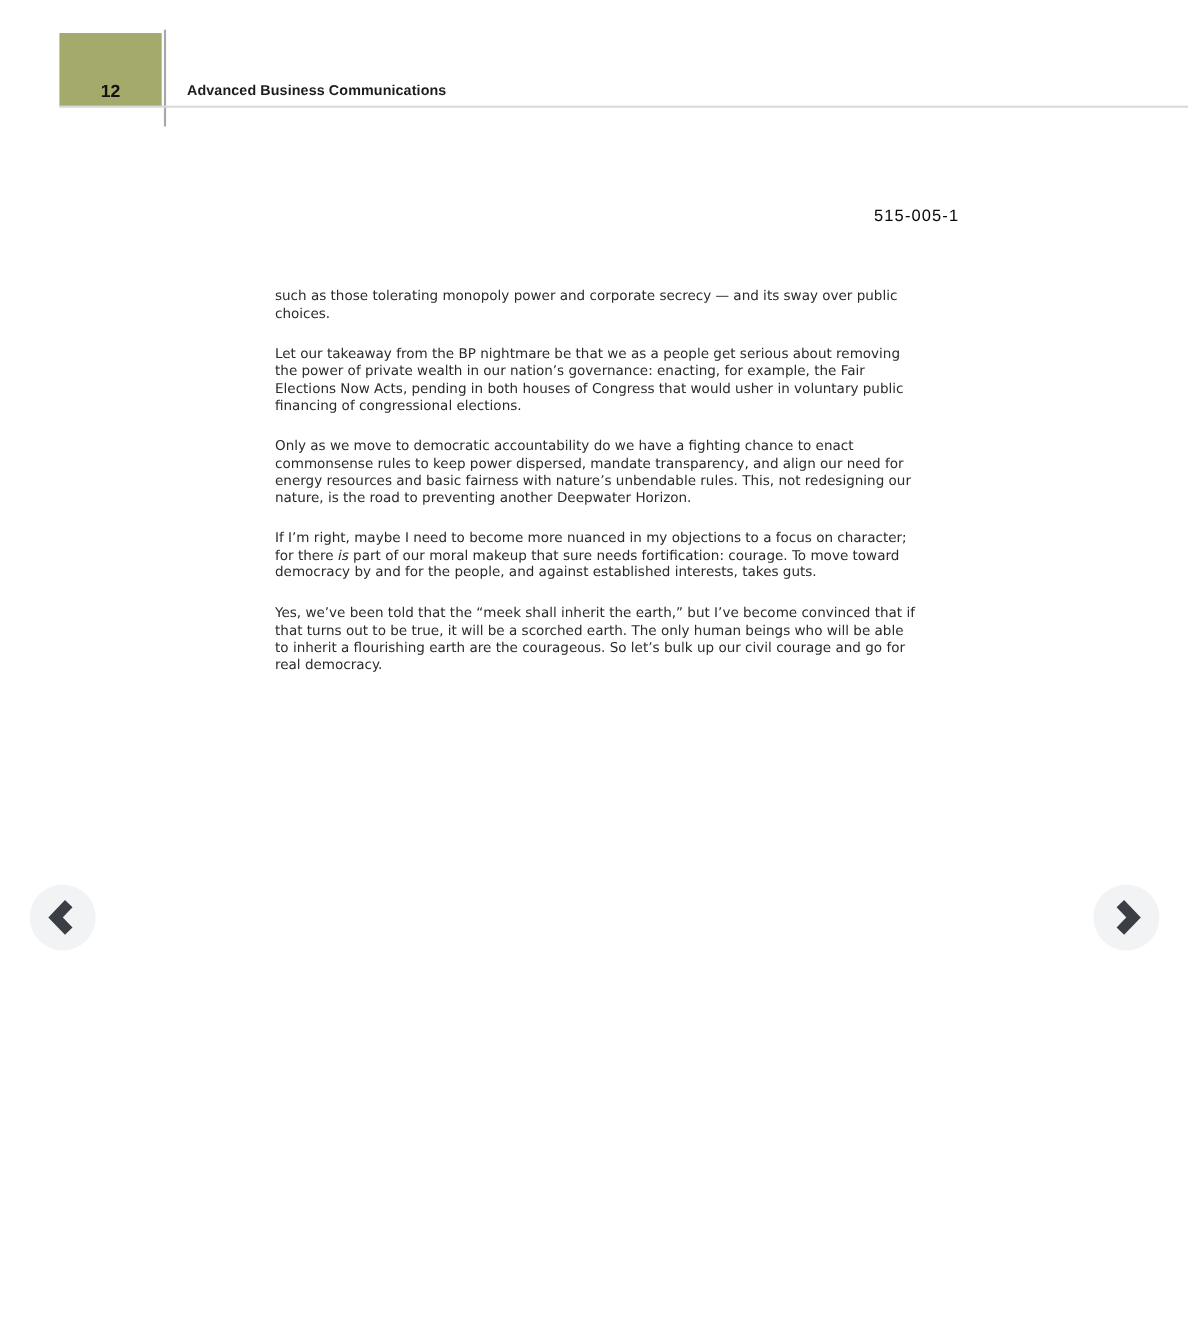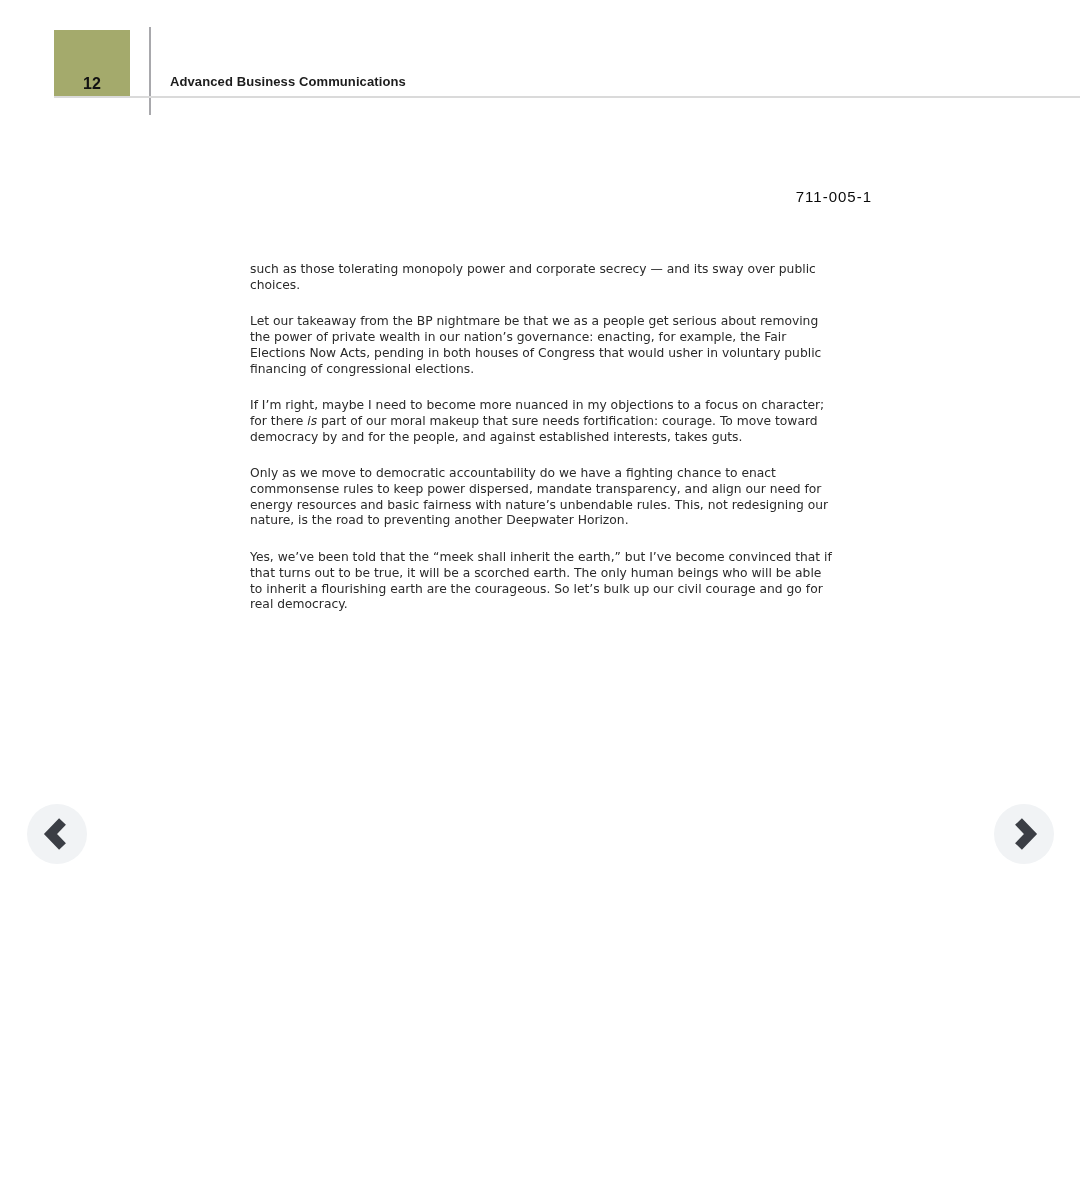--- a/index.html
+++ b/index.html
@@ -10,21 +10,21 @@
     position: relative;
     background: #ffffff;
     font-family: "Liberation Sans", sans-serif;
     overflow: hidden;
   }
 
   
   .page-tab {
     position: absolute;
     left: 54px; top: 30px;
-    width: 76px; height: 67px;
+    width: 93px; height: 67px;
     background: #a4aa6c;
     display: flex;
     align-items: flex-end;
     justify-content: center;
     padding-bottom: 4px;
   }
   .page-tab span {
     font-family: "Liberation Sans", sans-serif;
     font-weight: 700;
     font-size: 16px;
@@ -104,35 +104,35 @@
 <div>
   <div class="page-tab" style="background: rgb(164, 170, 108);">
     <span>12</span>
   </div>
   <div class="header-vline" style="background: rgb(168, 168, 172);"></div>
   <div class="header-hline" style="background: rgb(218, 218, 218);"></div>
   <div class="course-title">Advanced Business Communications</div>
 </div>
 
 <div>
-  <div class="case-number">711-005-1</div>
+  <div class="case-number">515-005-1</div>
   <div class="doc-body" style="color: rgb(42, 42, 42);">
     <p class="para"><span>such as those tolerating monopoly power and corporate secrecy — and its sway over public
 choices.</span></p>
     <p class="para"><span>Let our takeaway from the BP nightmare be that we as a people get serious about removing
 the power of private wealth in our nation’s governance: enacting, for example, the Fair
 Elections Now Acts, pending in both houses of Congress that would usher in voluntary public
 financing of congressional elections.</span></p>
-    <p class="para"><span>If I’m right, maybe I need to become more nuanced in my objections to a focus on character;
-for there </span><em>is</em><span> part of our moral makeup that sure needs fortification: courage. To move toward
-democracy by and for the people, and against established interests, takes guts.</span></p>
     <p class="para"><span>Only as we move to democratic accountability do we have a fighting chance to enact
 commonsense rules to keep power dispersed, mandate transparency, and align our need for
 energy resources and basic fairness with nature’s unbendable rules. This, not redesigning our
 nature, is the road to preventing another Deepwater Horizon.</span></p>
+    <p class="para"><span>If I’m right, maybe I need to become more nuanced in my objections to a focus on character;
+for there </span><em>is</em><span> part of our moral makeup that sure needs fortification: courage. To move toward
+democracy by and for the people, and against established interests, takes guts.</span></p>
     <p class="para"><span>Yes, we’ve been told that the “meek shall inherit the earth,” but I’ve become convinced that if
 that turns out to be true, it will be a scorched earth. The only human beings who will be able
 to inherit a flourishing earth are the courageous. So let’s bulk up our civil courage and go for
 real democracy.</span></p>
   </div>
 </div>
 
 <button class="nav-btn nav-prev" style="background: rgb(241, 243, 245); color: rgb(59, 62, 69);">
   <svg width="60" height="60" viewBox="0 0 60 60" fill="none">
     <polyline points="35.5,17.5 23.5,30 35.5,42.5" stroke="currentColor" stroke-width="9.5" fill="none" stroke-linecap="butt" stroke-linejoin="miter"></polyline>

